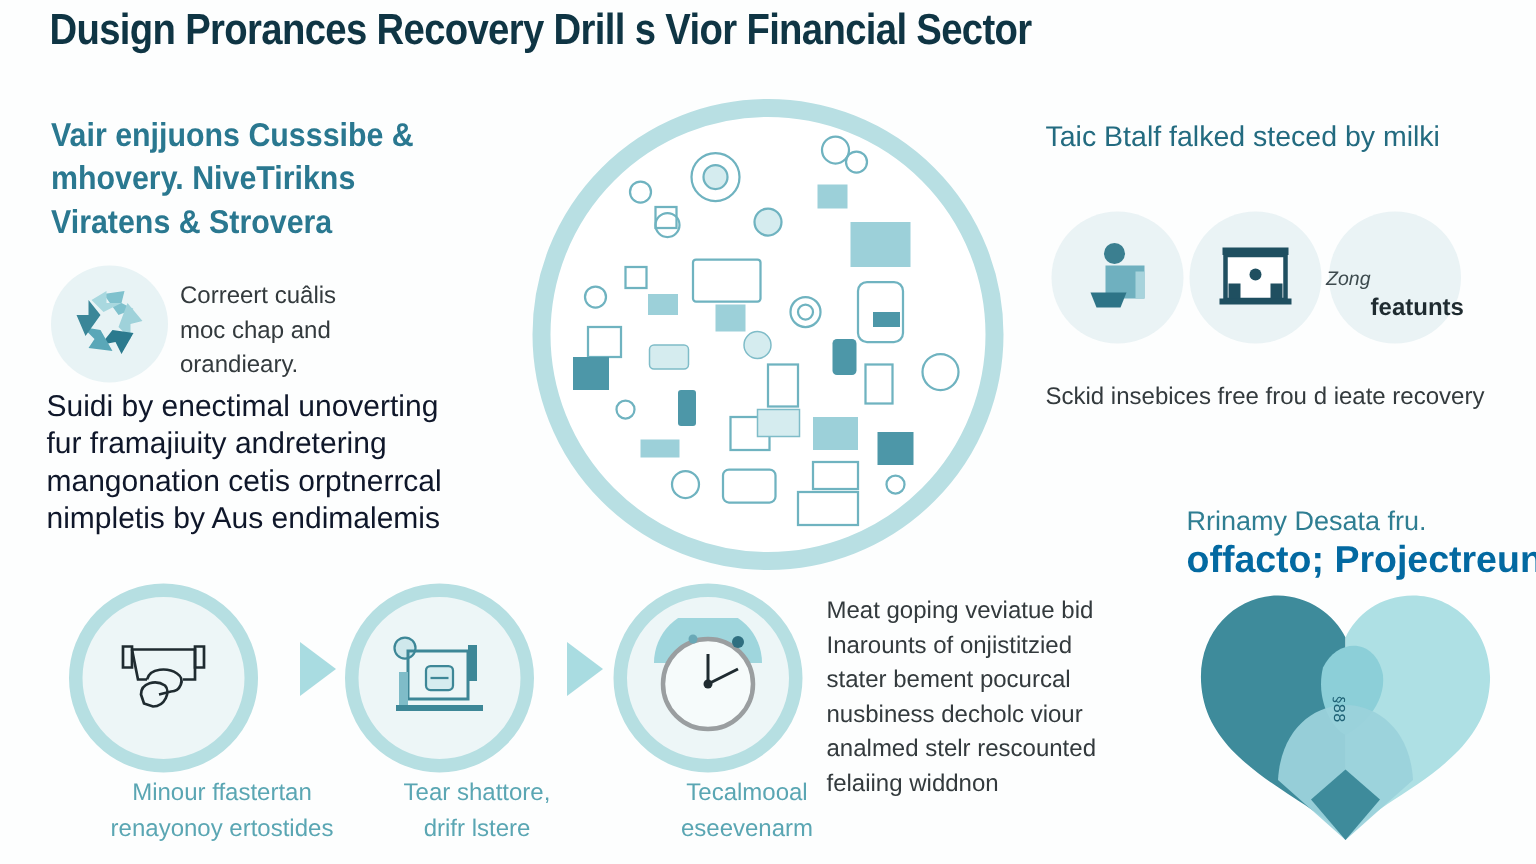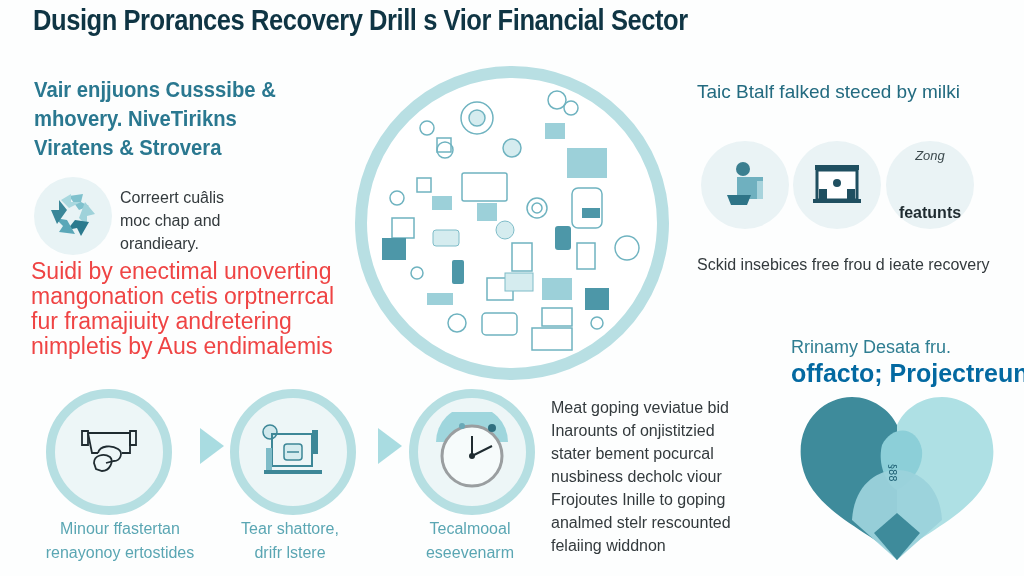--- a/index.html
+++ b/index.html
@@ -18,46 +18,46 @@
     transform:scaleX(0.92); transform-origin:left top; white-space:nowrap;
   }
   .small-circle {
     left:34px; top:177px; width:78px; height:78px; border-radius:50%;
     background:#e8f3f5;
   }
   .left-text-short {
     left:120px; top:186px; font-size:16px; color:#333a3d; line-height:23px;
   }
   .left-text-long {
-    left:31px; top:259px; font-size:23px; color:#ef4444; line-height:25px; white-space:nowrap;
+    left:31px; top:259px; font-size:20px; color:#0f172a; line-height:25px; white-space:nowrap;
   }
   .big-circle {
     left:355px; top:66px; width:290px; height:290px; border-radius:50%;
     border:12px solid #b8dfe3; background:#ffffff; box-sizing:content-box;
     overflow:hidden;
   }
   .right-heading {
     left:697px; top:78px; font-size:19px; color:#236b80; line-height:27px; white-space:nowrap;
   }
   .feat-circle {
     width:88px; height:88px; border-radius:50%; background:#eaf3f5;
-    display:flex; align-items:center; justify-content:center; flex-direction:column;
+    display:flex; align-items:center; justify-content:center; flex-direction:row;
   }
   .right-text {
     left:697px; top:252px; font-size:16px; color:#333a3d; line-height:25px; white-space:nowrap;
   }
   .sub-heading {
     left:791px; top:318px; font-size:18px; line-height:26px; white-space:nowrap;margin-top:16px;
   }
   .step-circle {
     width:108px; height:108px; border-radius:50%; border:9px solid #b6dfe2;
     background:#edf6f7; display:flex; align-items:center; justify-content:center;
   }
   .step-label {
-    font-size:16px; color:#5aa6b3; text-align:center; line-height:24px; white-space:nowrap;
+    font-size:16px; color:#5aa6b3; text-align:center; line-height:24px; white-space:nowrap;margin-left:28px;
   }
   .arrow {
     width:0; height:0; border-top:18px solid transparent; border-bottom:18px solid transparent;
     border-left:24px solid #a9dce1;
   }
   .mid-text {
     left:551px; top:396px; font-size:16px; color:#333a3d; line-height:23px; white-space:nowrap;
   }
 </style>
 </head>
@@ -85,22 +85,22 @@
 </div>
 
 <div class="abs left-text-short">
   <div>Correert cuâlis</div>
   <div>moc chap and</div>
   <div>orandieary.</div>
 </div>
 
 <div class="abs left-text-long">
   <div>Suidi by enectimal unoverting</div>
+  <div>fur framajiuity andretering</div>
   <div>mangonation cetis orptnerrcal</div>
-  <div>fur framajiuity andretering</div>
   <div>nimpletis by Aus endimalemis</div>
 </div>
 
 <div class="abs big-circle">
   <svg width="290" height="290" viewBox="0 0 290 290">
     <g fill="none" stroke="#6fb3c0" stroke-width="1.5">
       <circle cx="110" cy="40" r="16"></circle>
         <circle cx="110" cy="40" r="8" fill="#d5ecef"></circle>
       <circle cx="190" cy="22" r="9"></circle>
         <circle cx="204" cy="30" r="7"></circle>
@@ -246,16 +246,15 @@
 <div class="abs step-label" style="left:410px; top:517px; width:120px;">
   <div>Tecalmooal</div>
   <div>eseevenarm</div>
 </div>
 
 <div class="abs mid-text">
   <div>Meat goping veviatue bid</div>
   <div>Inarounts of onjistitzied</div>
   <div>stater bement pocurcal</div>
   <div>nusbiness decholc viour</div>
-  <div>Frojoutes Inille to goping</div>
   <div>analmed stelr rescounted</div>
   <div>felaiing widdnon</div>
 </div>
 
 </body></html>

